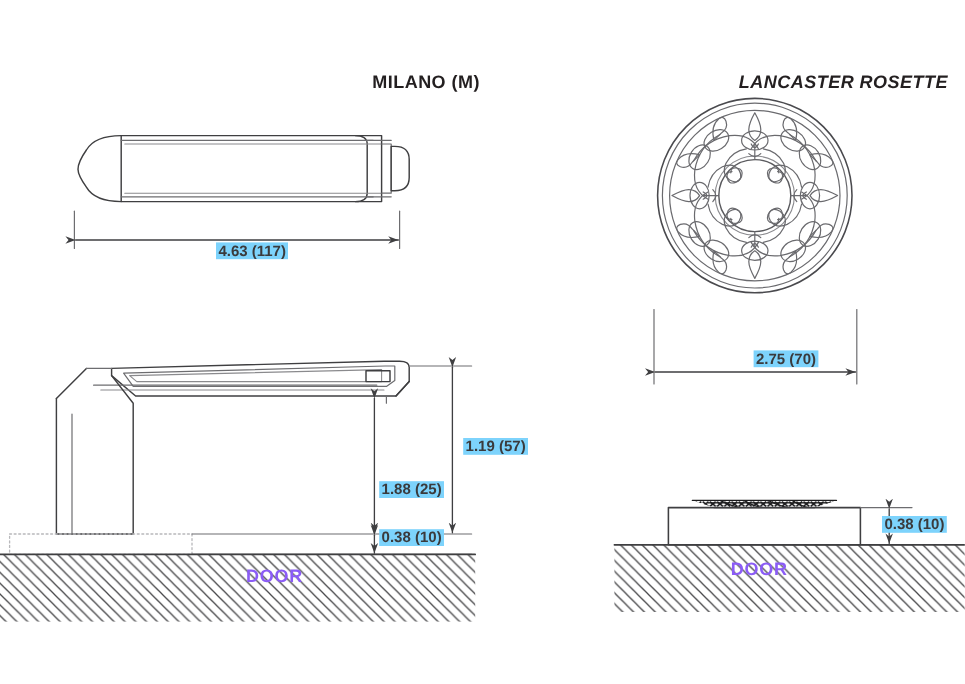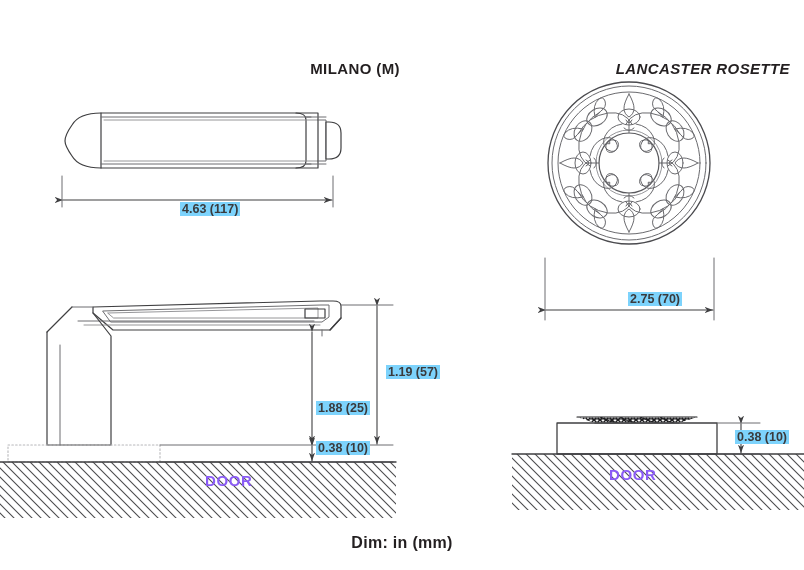--- a/index.html
+++ b/index.html
@@ -303,15 +303,14 @@
   <div class="dim-label" id="lbl-milano-rose" style="left:316px; top:441px;">0.38 (10)</div>
 
   <div class="dim-label" id="lbl-lancaster-dia" style="left:598px; top:292px;margin-left:30px;">2.75 (70)</div>
 
   <div class="dim-label" id="lbl-lancaster-thk" style="left:735px; top:430px;">0.38 (10)</div>
 
   <div class="door-label" id="lbl-door-left" style="left:205px; top:472px;">DOOR</div>
 
   <div class="door-label" id="lbl-door-right" style="left:609px; top:466px;">DOOR</div>
 
-  <div class="caption">Dim: in (mm)</div>
 
 </div>
 
 </body></html>

